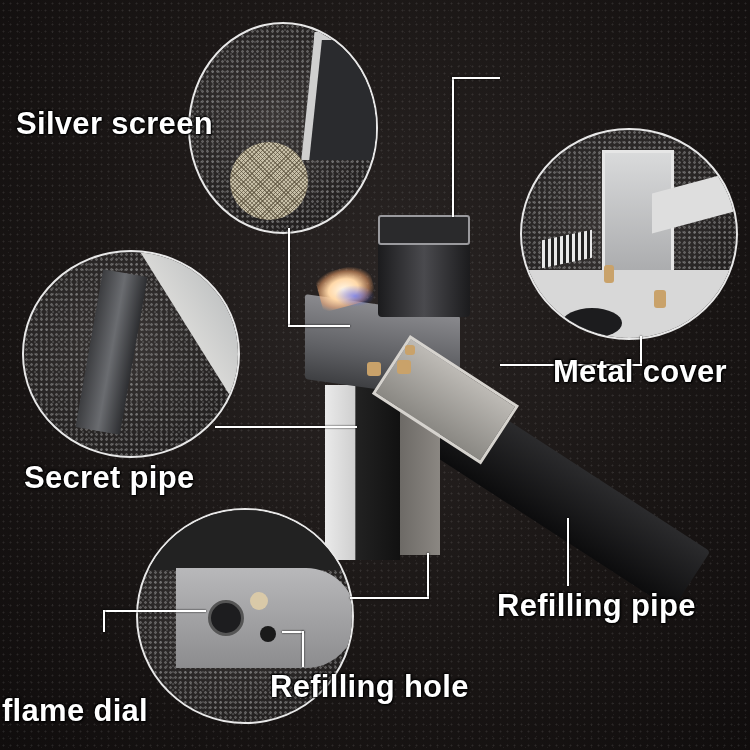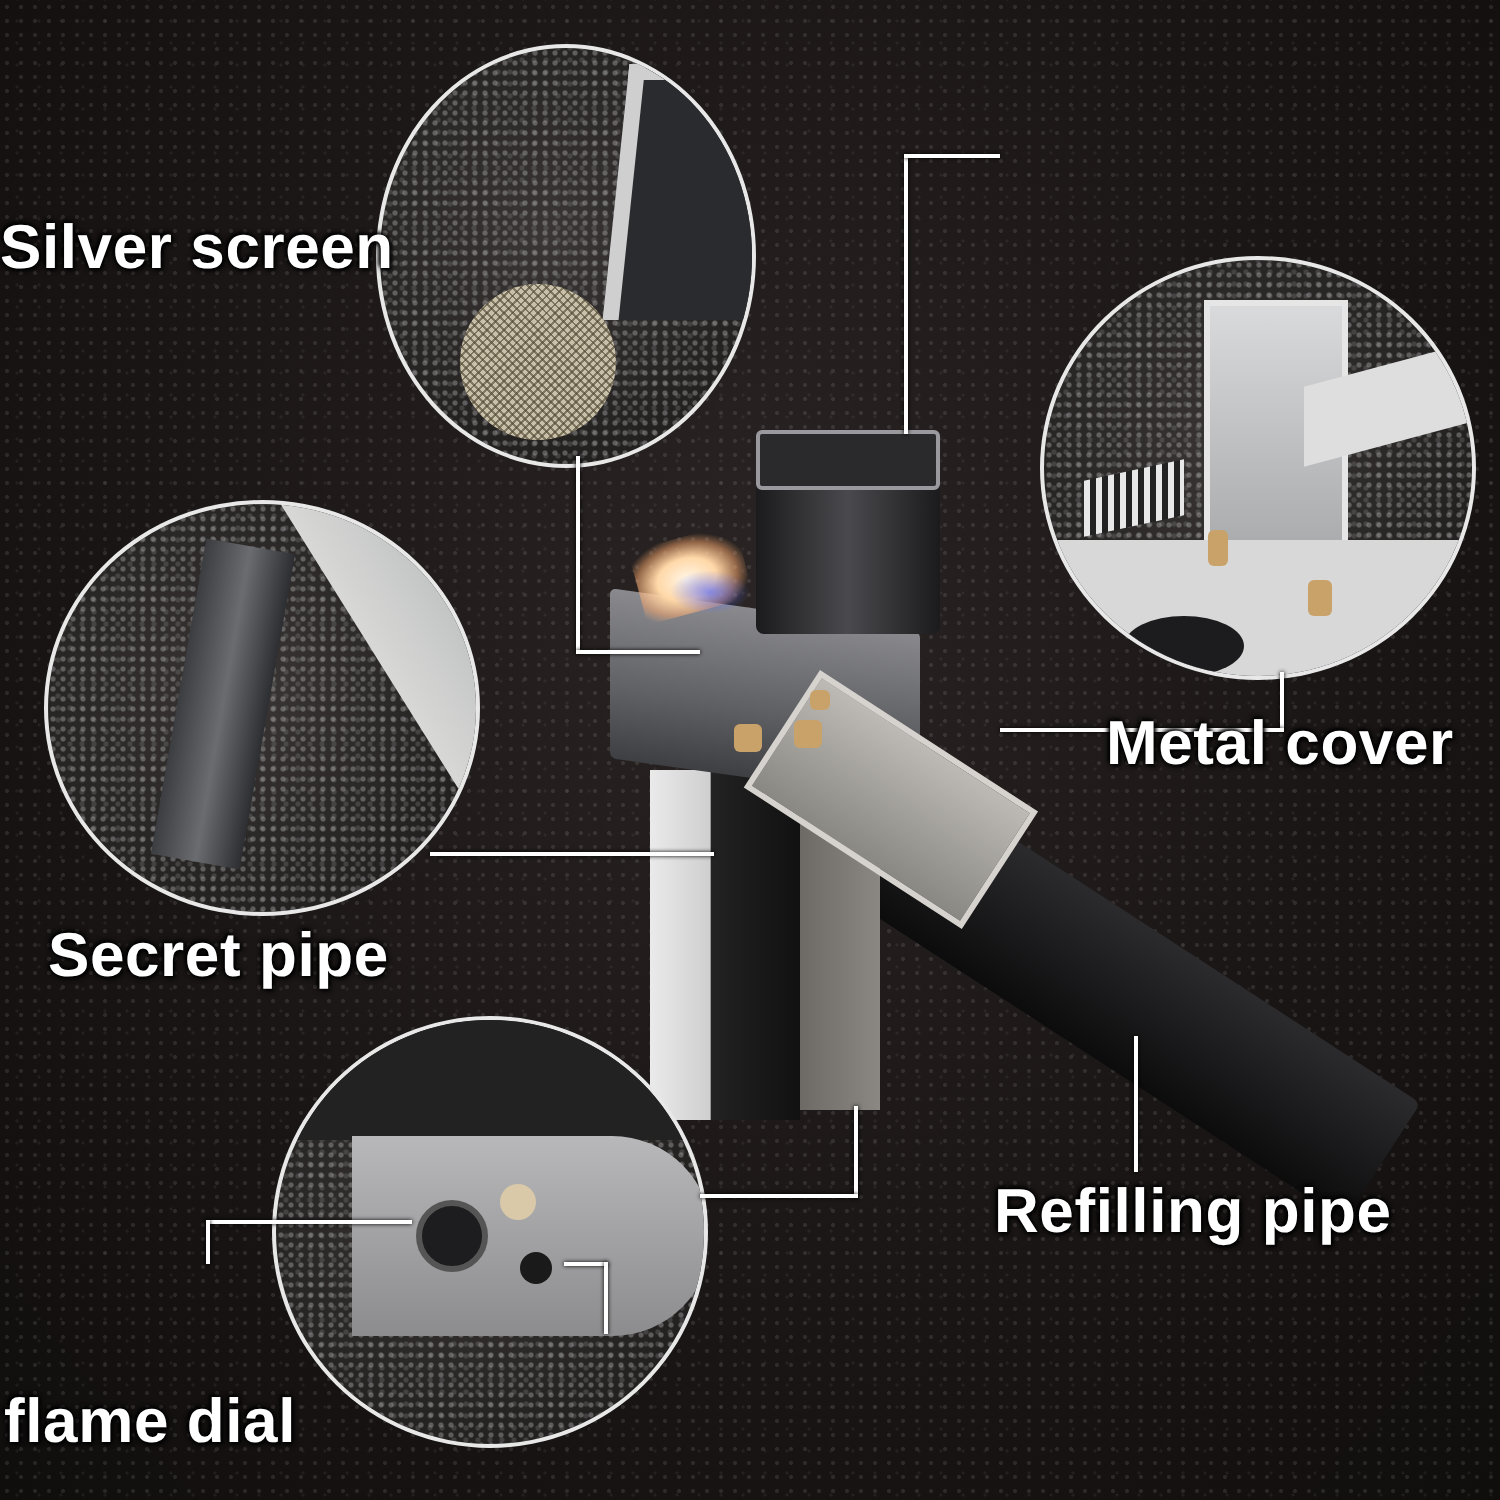--- a/index.html
+++ b/index.html
@@ -156,18 +156,19 @@
 
   <div class="line" style="left:427px;top:553px;width:2px;height:46px;"></div>
   <div class="line" style="left:350px;top:597px;width:79px;height:2px;"></div>
 
   <div class="line" style="left:103px;top:610px;width:103px;height:2px;"></div>
   <div class="line" style="left:103px;top:610px;width:2px;height:22px;"></div>
 
   <div class="line" style="left:282px;top:631px;width:22px;height:2px;"></div>
   <div class="line" style="left:302px;top:631px;width:2px;height:36px;"></div>
 
-  <div class="label" style="left:0px;top:106px;">Silver screen</div>
+  <div class="label" style="left:0px;top:106px;padding-left:16px;">Silver screen</div>
   <div class="label" style="left:553px;top:354px;">Metal cover</div>
   <div class="label" style="left:24px;top:460px;">Secret pipe</div>
   <div class="label" style="left:497px;top:588px;">Refilling pipe</div>
   <div class="label" style="left:2px;top:693px;">flame dial</div>
+  <div class="label" style="left:270px;top:669px;">Refilling hole</div>
 </div>
 
 </body></html>

